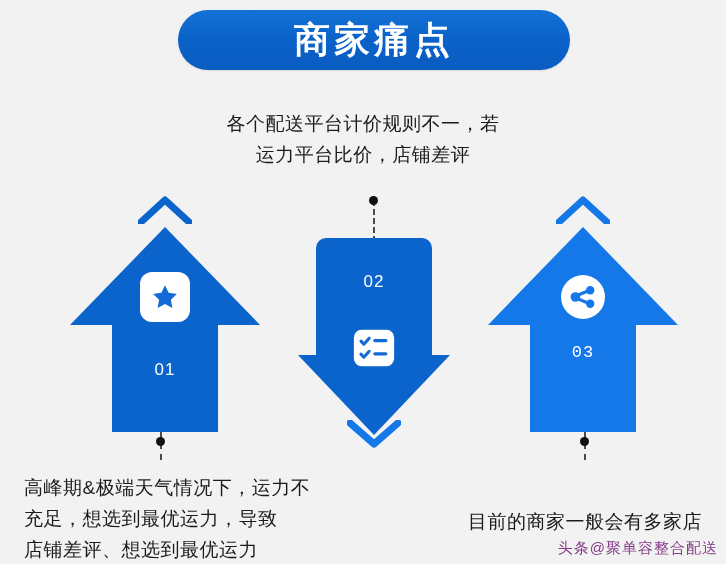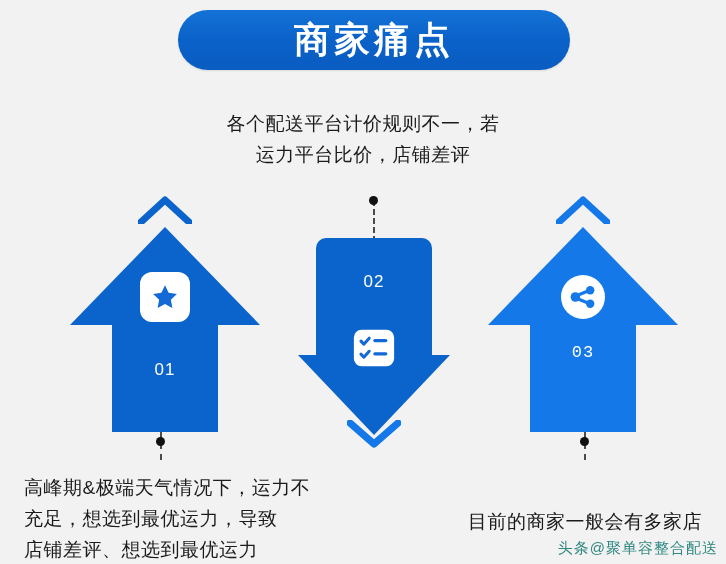--- a/index.html
+++ b/index.html
@@ -159,21 +159,21 @@
     width: 330px;
   }
   .caption.left-bottom { text-align: left; width: 320px; }
   .caption.right-bottom { text-align: center; width: 260px; }
 
   
   .watermark {
     position: absolute;
     right: 8px;
     bottom: 6px;
-    color: #0f766e;
+    color: #701a75;
     font-size: 15px;
     letter-spacing: 1px;
     opacity: 0.85;
   }
 </style>
 </head>
 <body>
 
 <div id="page">
 

